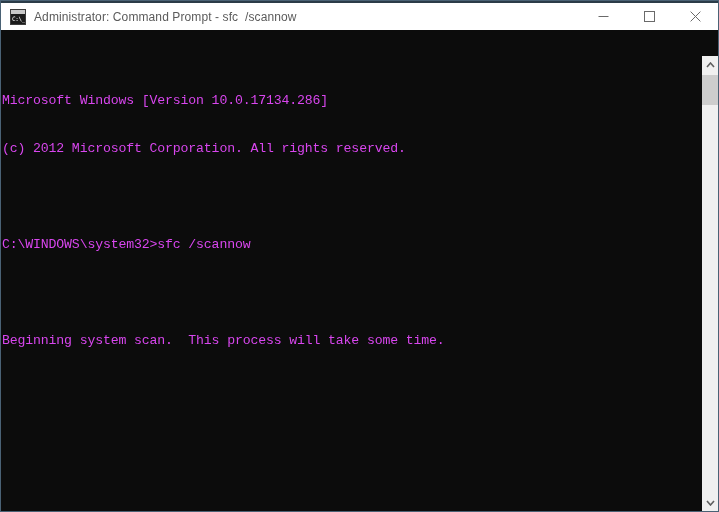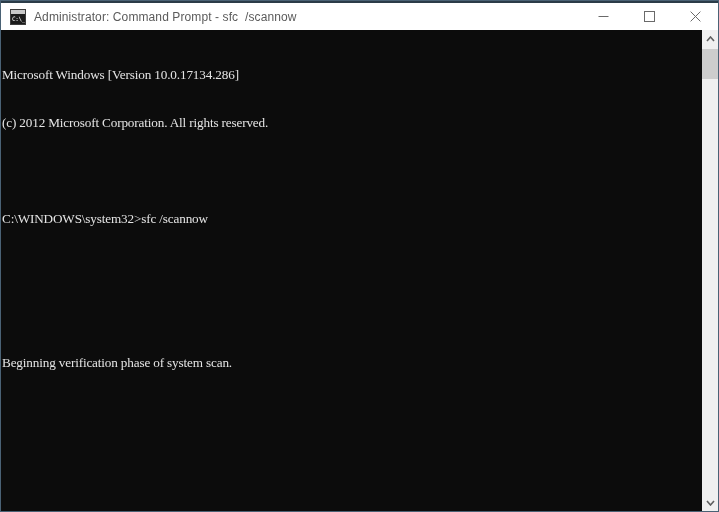--- a/index.html
+++ b/index.html
@@ -18,20 +18,21 @@
     position: absolute;
     left: 0;
     top: 0;
     width: 719px;
     height: 512px;
     box-sizing: border-box;
     border: 1px solid #4a6275;
     background: #0c0c0c;
     display: flex;
     flex-direction: column;
+    gap: 26px;
   }
 
   
   .titlebar {
     position: relative;
     height: 29px;
     flex: 0 0 29px;
     background: #ffffff;
     border-top: 2px solid #2b3c48;
     box-sizing: border-box;
@@ -101,22 +102,22 @@
     flex: 1 1 auto;
     display: flex;
     background: #0c0c0c;
     overflow: hidden;
     min-height: 0;
   }
 
   .console {
     flex: 1 1 auto;
     background: #0c0c0c;
-    color: #e5e5e5;
-    font-family: Liberation Serif, serif;
+    color: #d946ef;
+    font-family: Liberation Mono, monospace;
     font-size: 13.2px;
     line-height: 16px;
     padding: 5px 0 0 1px;
     white-space: pre;
     overflow: hidden;
     letter-spacing: -0.15px;
   }
   .console .line {
     height: 16px;
     min-height: 16px;
@@ -194,22 +195,22 @@
   </div>
 
   <div class="body-area">
 
     <div class="console">
       <div class="line">Microsoft Windows [Version 10.0.17134.286]</div>
       <div class="line">(c) 2012 Microsoft Corporation. All rights reserved.</div>
       <div class="line"></div>
       <div class="line">C:\WINDOWS\system32&gt;sfc /scannow</div>
       <div class="line"></div>
+      <div class="line">Beginning system scan.  This process will take some time.</div>
       <div class="line"></div>
-      <div class="line">Beginning verification phase of system scan.</div>
     </div>
 
     <div class="scrollbar">
       <div class="sb-arrow">
         <span>
           <svg width="9" height="6" viewBox="0 0 9 6" aria-hidden="true">
             <path d="M1 5 L4.5 1 L8 5" fill="none" stroke="currentColor" stroke-width="1.6"></path>
           </svg>
         </span>
       </div>

